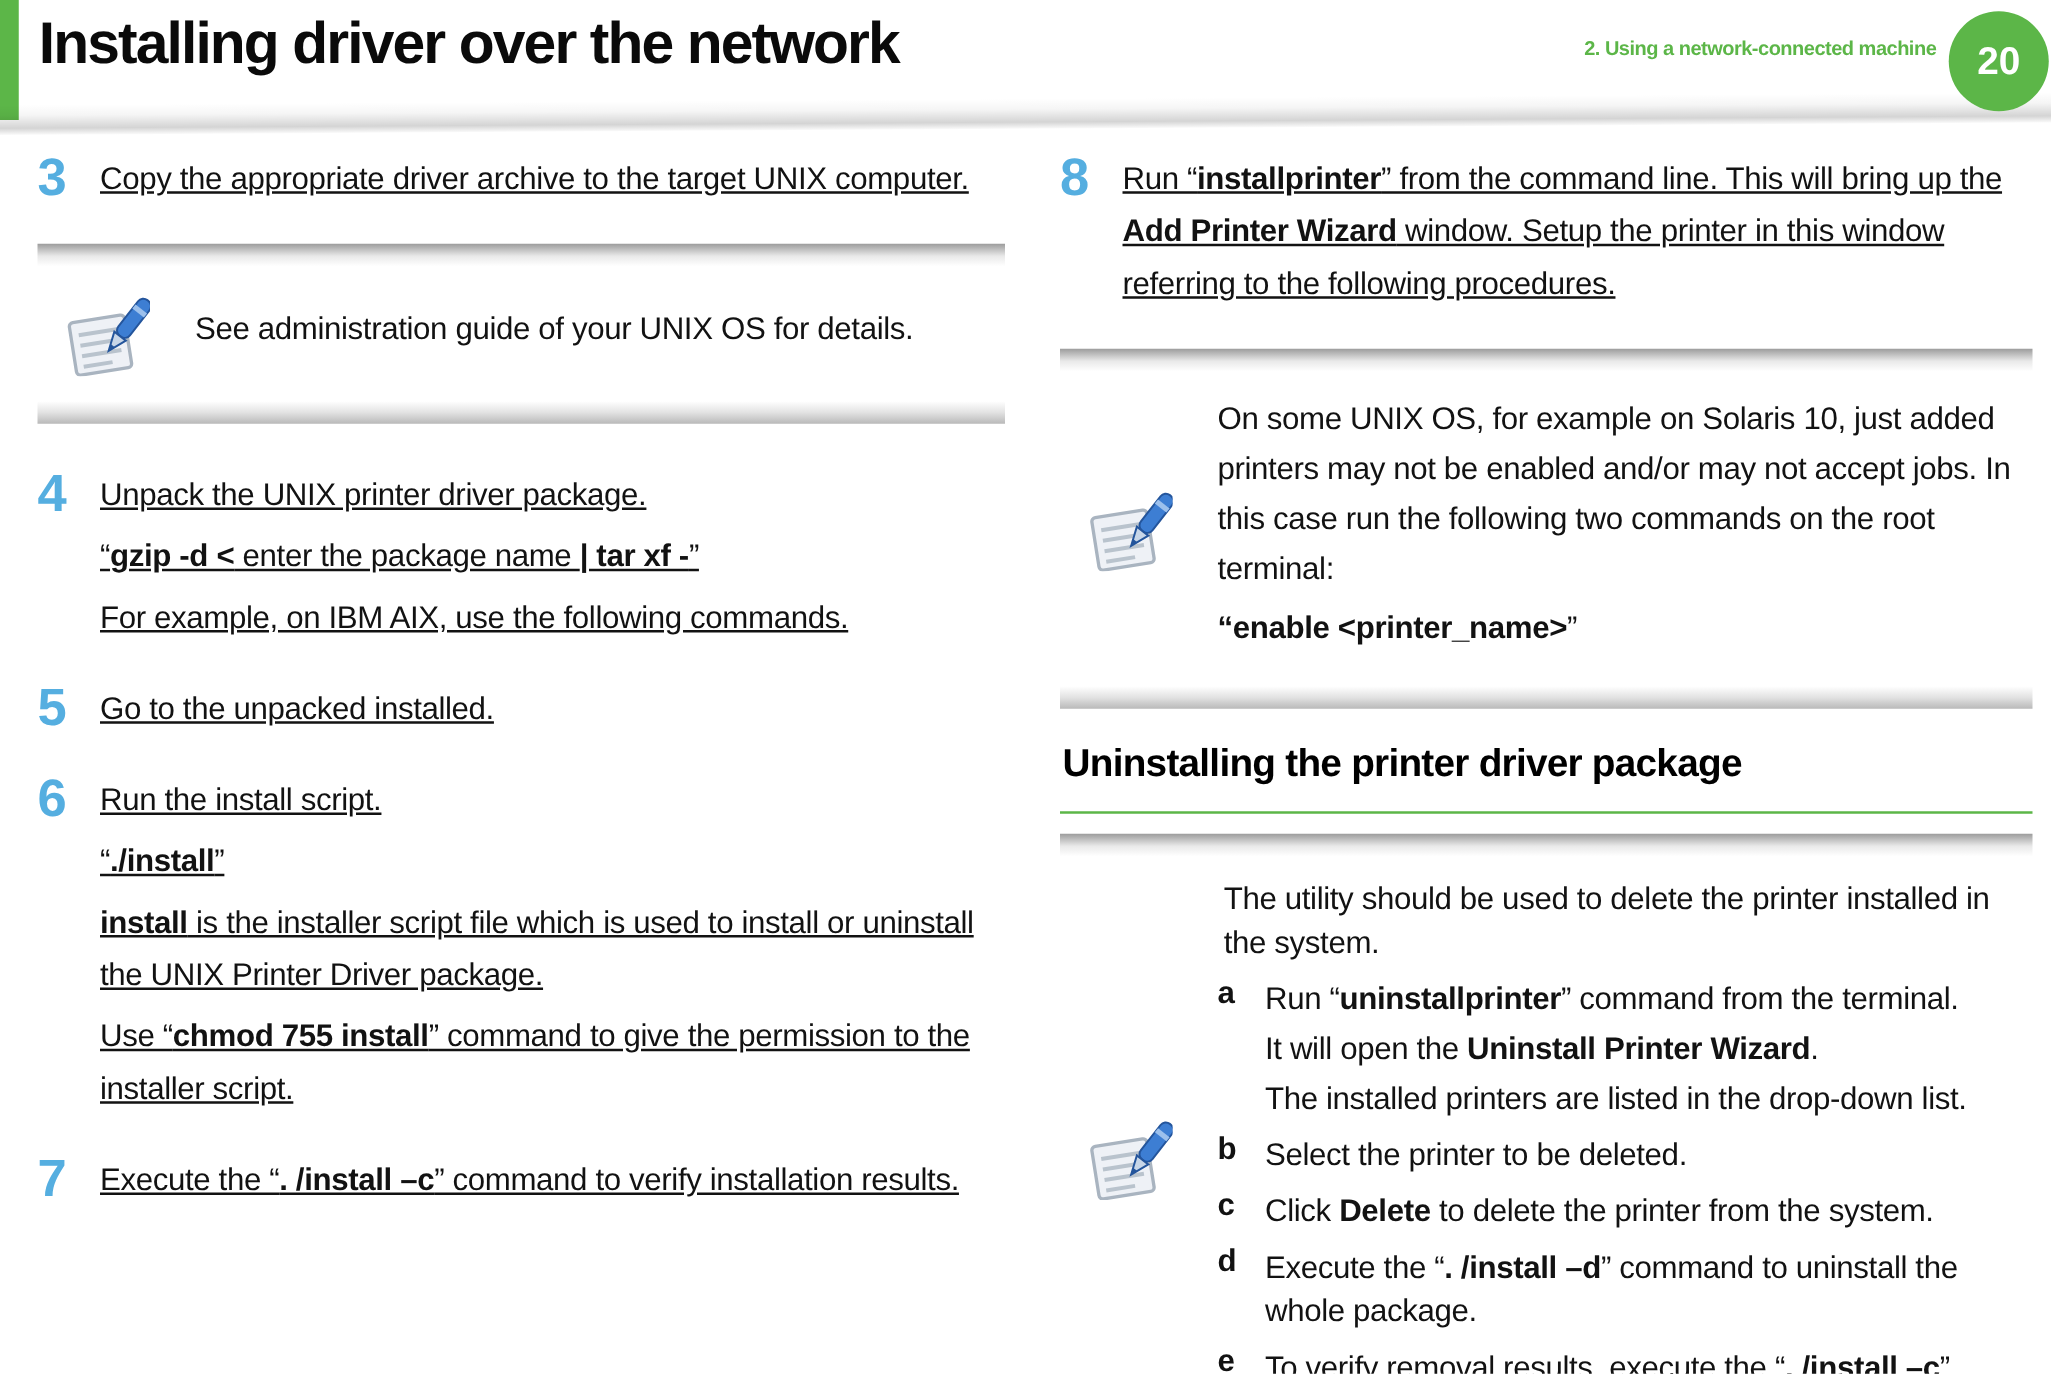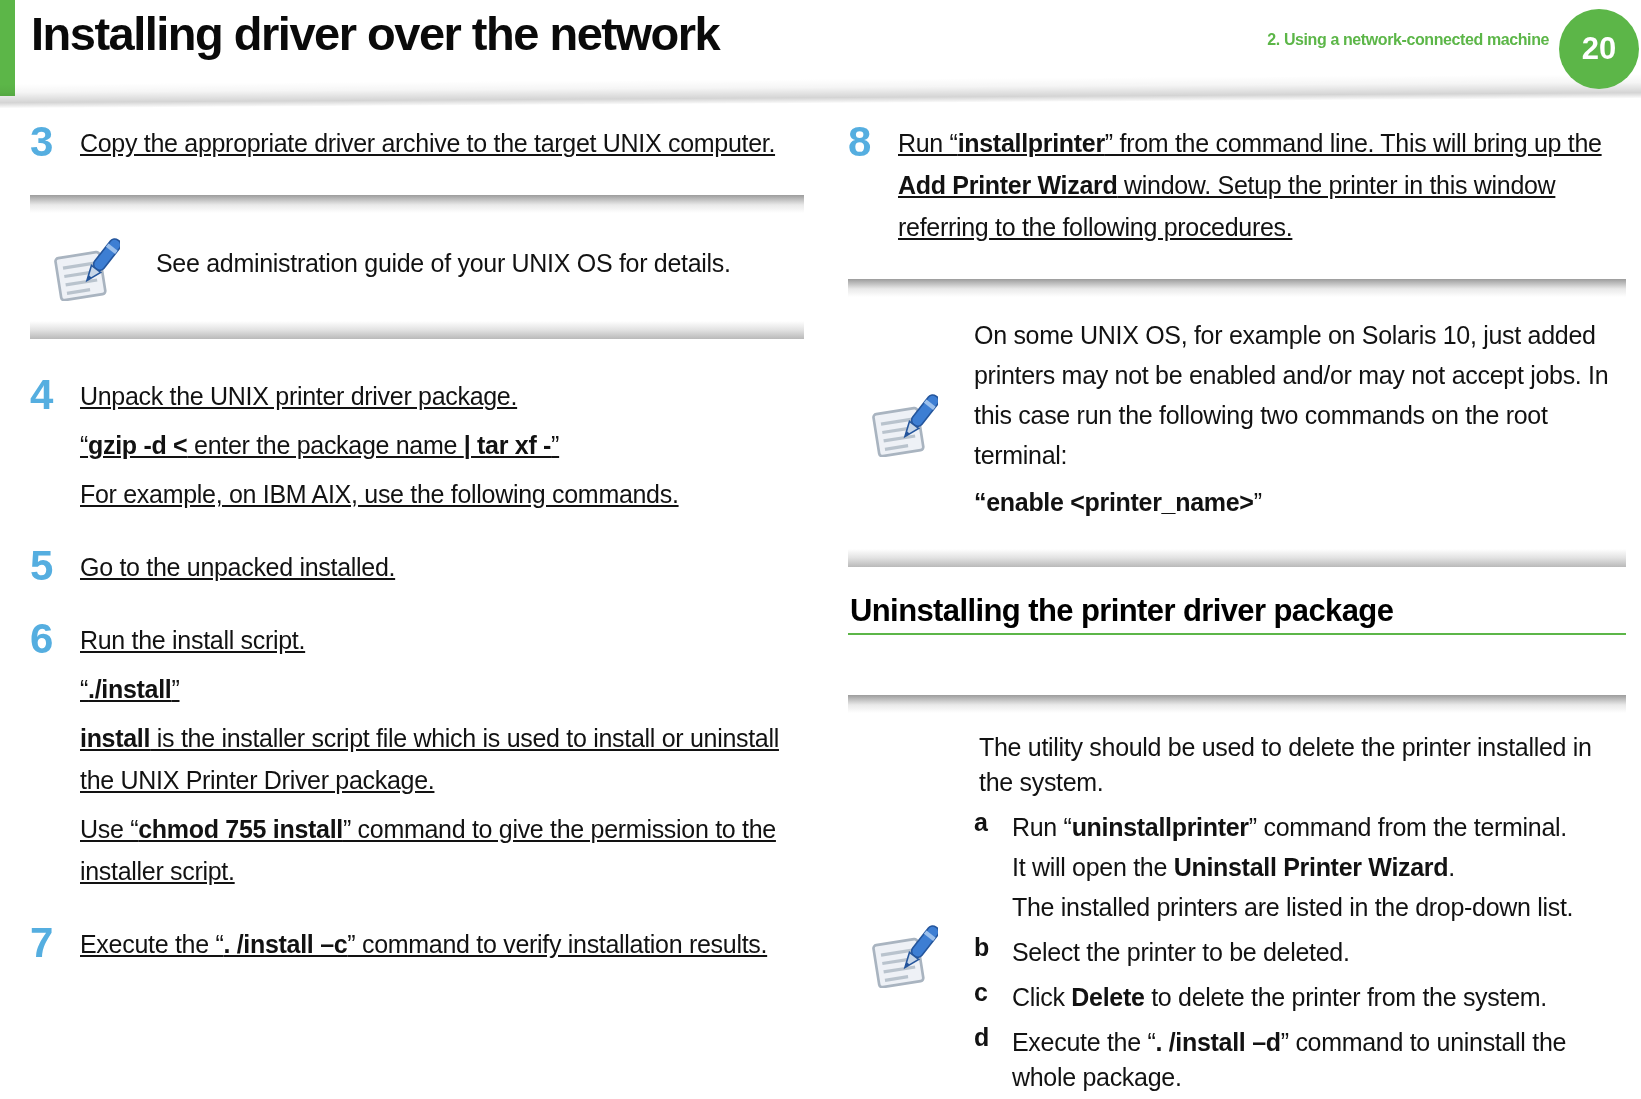--- a/index.html
+++ b/index.html
@@ -69,23 +69,23 @@
   .note-text { flex: 1; font-size: 25px; line-height: 40px; letter-spacing: -0.3px; padding-top: 2px; }
   .note-text p { margin: 0 0 7px 0; }
 
   .note-solaris { margin-bottom: 0; }
   .note-solaris .note-text { line-height: 40px; }
 
   
   .section-heading {
     margin-top: 12px;
     font-size: 31px; font-weight: bold; letter-spacing: -0.6px; color: #000;
-    padding: 14px 0 4px 2px;
+    padding: 14px 0 20px 2px;
     border-bottom: 2px solid var(--green);
-    margin-bottom: 60px;
+    margin-bottom: 16px;
   }
 
   
   .note-uninstall { margin-bottom: 0; }
   .note-uninstall .note-body { padding-top: 10px; padding-bottom: 0; }
   .note-uninstall .note-text { line-height: 35px; }
   .note-uninstall .note-text p { margin: 5px; }
   .items { margin-top: 3px; }
   .item { display: flex; }
   .item-label { flex: 0 0 33px; width: 33px; font-weight: bold; }

